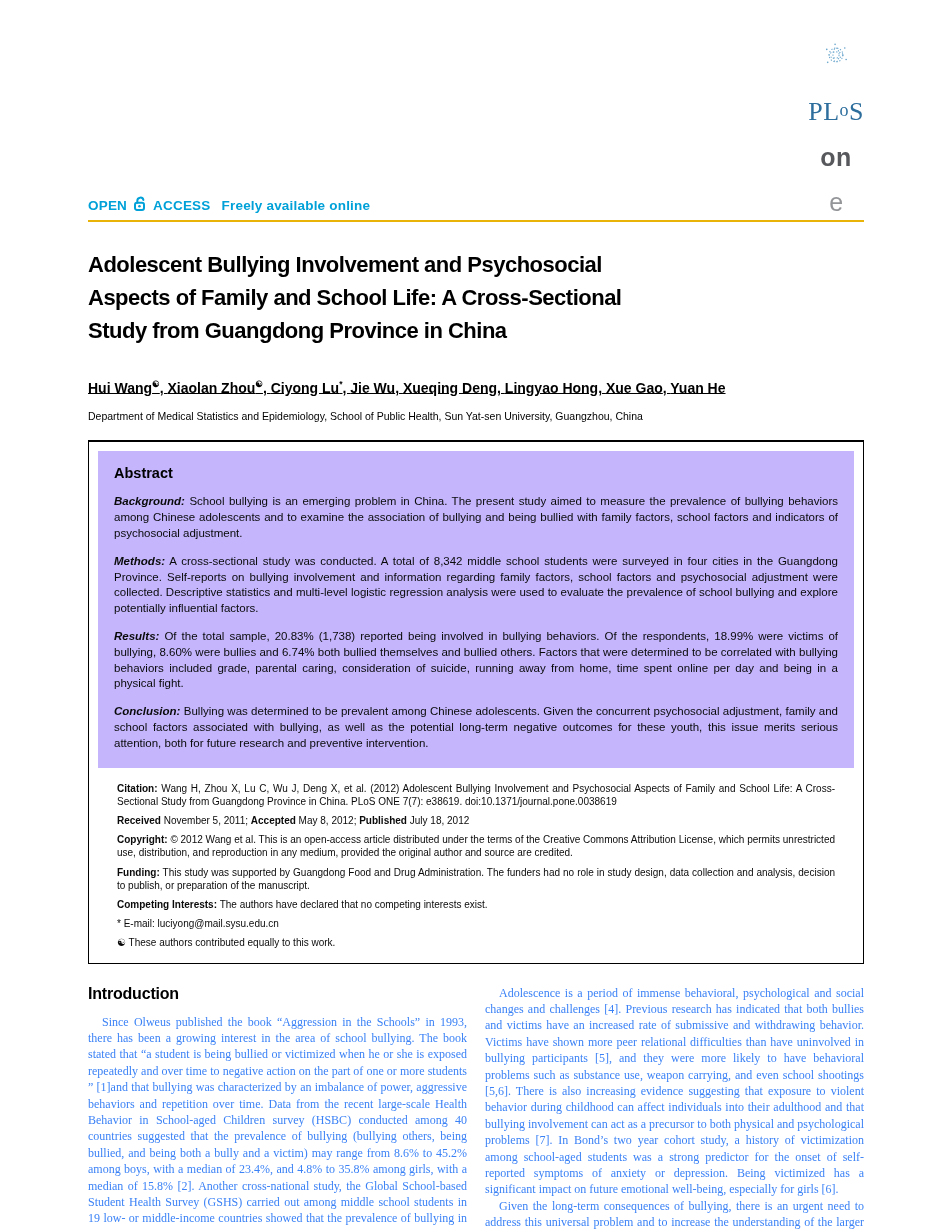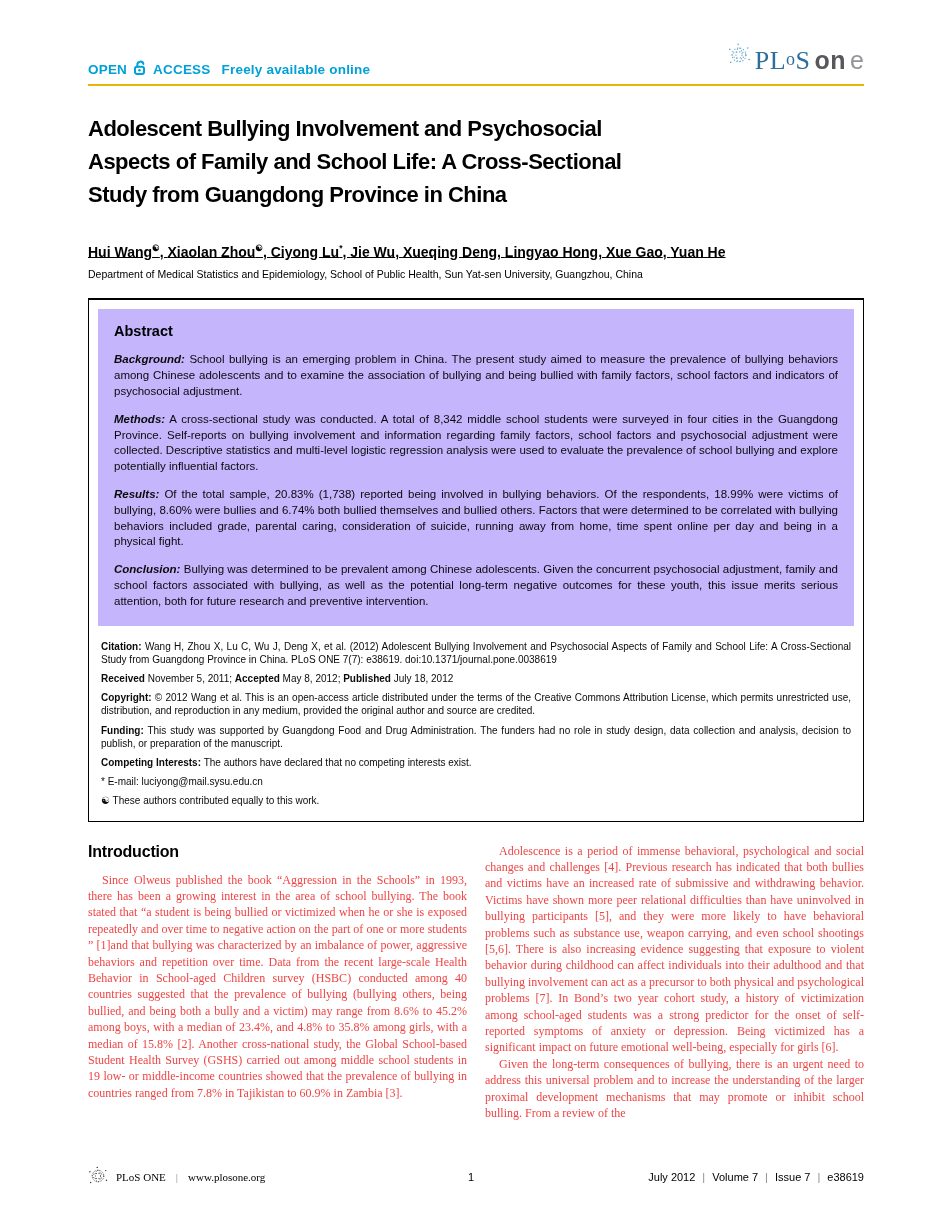--- a/index.html
+++ b/index.html
@@ -11,52 +11,52 @@
     font-family:"Liberation Sans", sans-serif; color:#111;
     overflow:hidden;
   }
   
   .masthead { display:flex; justify-content:space-between; align-items:flex-end;
               border-bottom:2px solid #eab308; padding-bottom:5px; }
   .oa-banner { display:flex; align-items:center; gap:5px; color:#00A1D8;
                font-weight:bold; font-size:13.5px; letter-spacing:0.2px; }
   .oa-banner .tagline { margin-left:6px; }
   .oa-lock { display:inline-block; }
-  .logo { display:flex; align-items:center; gap:4px; line-height:1; }
+  .logo { display:flex; align-items:center; gap:20px; line-height:1;flex-direction:column; }
   .logo .globe { margin-bottom:10px; }
   .logo .plos { font-family:"Liberation Serif", serif; color:#2d6e9d;
                 font-size:26px; letter-spacing:0.5px; }
   .logo .plos .o-small { font-size:18px; vertical-align:4px; }
   .logo .one-bold { font-size:25px; font-weight:bold; color:#57585c; letter-spacing:0.5px; }
   .logo .one-tail { font-size:25px; color:#939598; }
   
   .title { margin-top:26px; font-weight:bold; color:#000;
            font-size:22px; line-height:33px; letter-spacing:-0.5px; }
   .title-line { white-space:nowrap; }
   .authors { margin-top:17px; font-size:14px; font-weight:bold; color:#000;text-decoration:underline; }
   .authors sup { font-size:8.5px; }
-  .affiliation { margin-top:9px; font-size:10.5px; color:#000; }
+  .affiliation { margin-top:15px; font-size:10.5px; color:#000; }
   
   .infobox { margin-top:18px; border:1px solid #000; border-top-width:2px;
              padding:9px 9px 3px 9px; }
   .abstract { background:#c4b5fd; padding:11px 16px 4px 16px; }
   .abstract h2 { margin:3px 0 13px 0; font-size:14.5px; color:#000; }
   .abstract p { margin:0 0 12px 0; font-size:11.5px; line-height:15.8px;
                 text-align:justify; color:#0a0a0a; }
   .abstract .sec-label { font-weight:bold; font-style:italic; }
   .meta { padding:8px 3px 4px 3px; }
-  .meta p { margin:6px 0; font-size:10px; line-height:13.2px; text-align:justify; color:#0a0a0a; }
+  .meta p { margin:6px 16px; font-size:10px; line-height:13.2px; text-align:justify; color:#0a0a0a; }
   .meta b { font-weight:bold; }
   .email-link { color:#0a0a0a; text-decoration:none; }
   
   .body-cols { margin-top:21px; display:flex; gap:18px; }
   .col { flex:1 1 0; min-width:0; }
   .col h3 { margin:0 0 11px 0; font-size:16px; color:#000; letter-spacing:-0.2px; }
   .serif { font-family:"Liberation Serif", serif; font-size:12px; line-height:16.4px;
-           text-align:justify; margin:0; color:#ef4444; }
+           text-align:justify; margin:0; color:#3b82f6; }
   .indent { text-indent:14px; }
   
   .footer { margin-top:auto; padding-bottom:42px; display:flex; align-items:center;
             font-size:11px; color:#000; }
   .f-left { width:300px; display:flex; align-items:center; gap:8px;font-family:Liberation Serif, serif; }
   .f-center { flex:1; text-align:center; }
   .f-right { width:310px; text-align:right; white-space:nowrap; }
   .pipe { color:#8a8d91; padding:0 6px; }
   .pipe-tight { color:#8a8d91; padding:0 7px; }
 </style>

